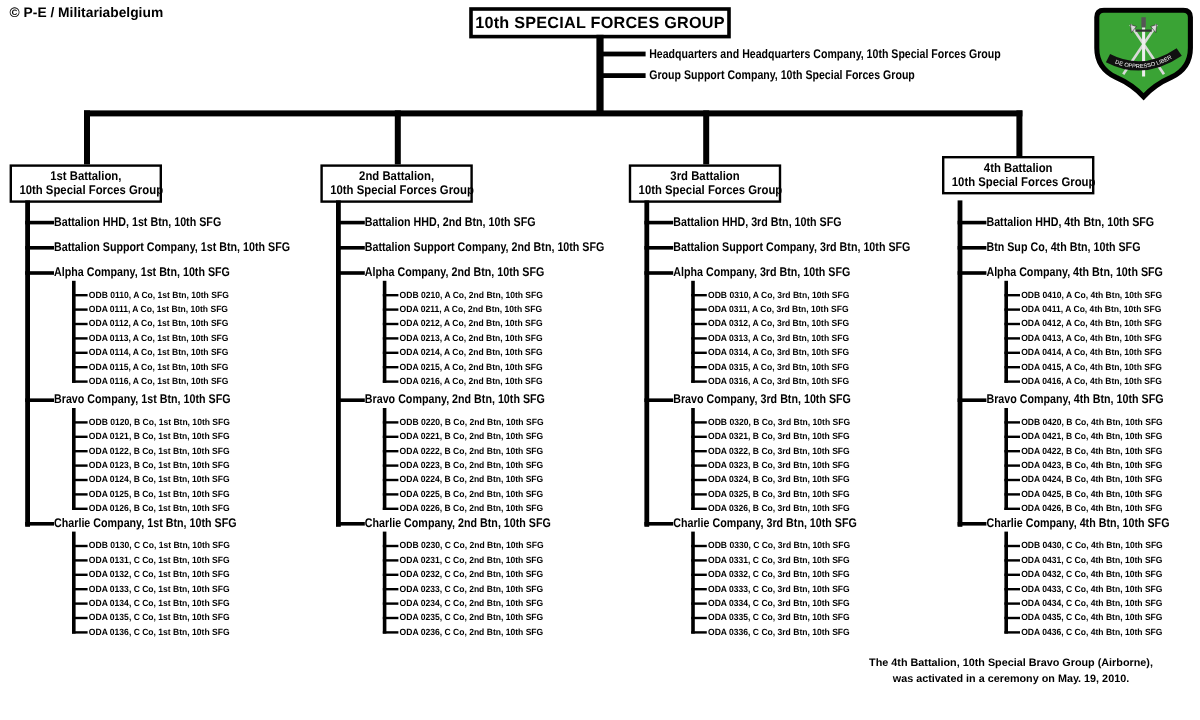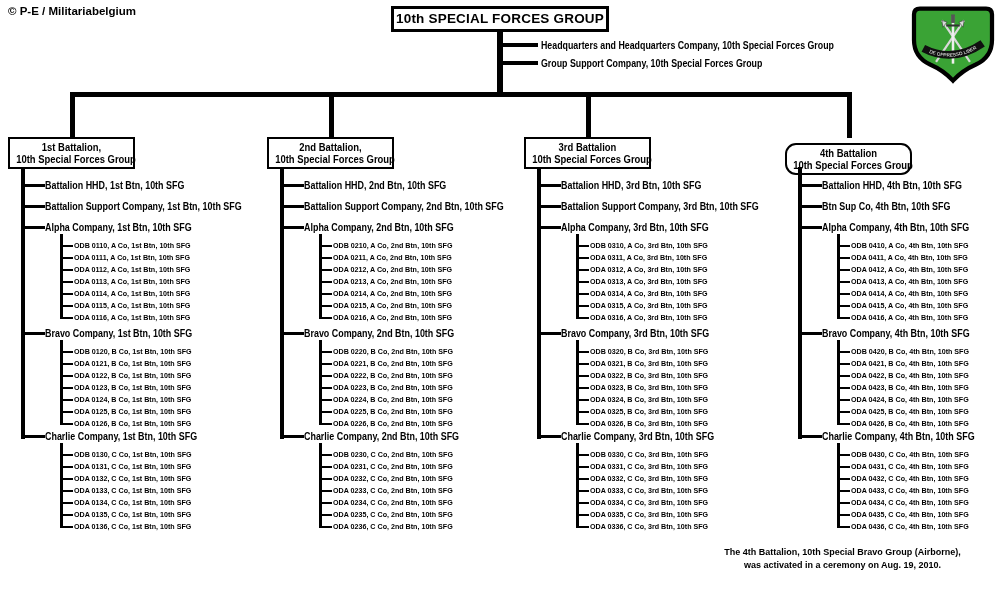--- a/index.html
+++ b/index.html
@@ -241,21 +241,21 @@
         <div class="hline" style="left: 576px; top: 490px; width: 13px; height: 2px;"></div>
         <div class="team" style="left: 590px; top: 486px;">ODA 0333, C Co, 3rd Btn, 10th SFG</div>
         <div class="hline" style="left: 576px; top: 502px; width: 13px; height: 2px;"></div>
         <div class="team" style="left: 590px; top: 498px;">ODA 0334, C Co, 3rd Btn, 10th SFG</div>
         <div class="hline" style="left: 576px; top: 514px; width: 13px; height: 2px;"></div>
         <div class="team" style="left: 590px; top: 510px;">ODA 0335, C Co, 3rd Btn, 10th SFG</div>
         <div class="hline" style="left: 576px; top: 526px; width: 13px; height: 2px;"></div>
         <div class="team" style="left: 590px; top: 522px;">ODA 0336, C Co, 3rd Btn, 10th SFG</div>
       </div>
       <div>
-        <div class="bn-box" style="left: 785px; top: 143px; border-radius: 11px;">
+        <div class="bn-box" style="left: 785px; top: 130px;">
           <div class="bn-line">4th Battalion</div>
           <div class="bn-line">10th Special Forces Group</div>
         </div>
         <div class="vline" style="left: 798px; top: 167px; width: 4px; height: 272px;"></div>
         <div class="hline" style="left: 798px; top: 184px; width: 24px; height: 3px;"></div>
         <div class="row" style="left: 822px; top: 179px;">Battalion HHD, 4th Btn, 10th SFG</div>
         <div class="hline" style="left: 798px; top: 205px; width: 24px; height: 3px;"></div>
         <div class="row" style="left: 822px; top: 200px;">Btn  Sup Co, 4th Btn, 10th SFG</div>
         <div class="hline" style="left: 798px; top: 226px; width: 24px; height: 3px;"></div>
         <div class="row" style="left: 822px; top: 221px;">Alpha Company, 4th Btn, 10th SFG</div>
@@ -330,16 +330,16 @@
           <path id="mottoPath" d="M15 52 Q50 70 85 46"></path>
         </defs>
       <text font-size="5.6" fill="#ffffff" font-family="Liberation Sans, sans-serif">
         <textPath href="#mottoPath" startOffset="10%">DE OPPRESSO LIBER</textPath>
       </text>
     </g>
   </svg>
 
   <div class="footnote">
     <div>The 4th Battalion, 10th Special Bravo Group (Airborne),</div>
-    <div>was activated in a ceremony on Aug. 19, 2010.</div>
+    <div>was activated in a ceremony on May. 19, 2010.</div>
   </div>
 
 </div>
 
 </body></html>

